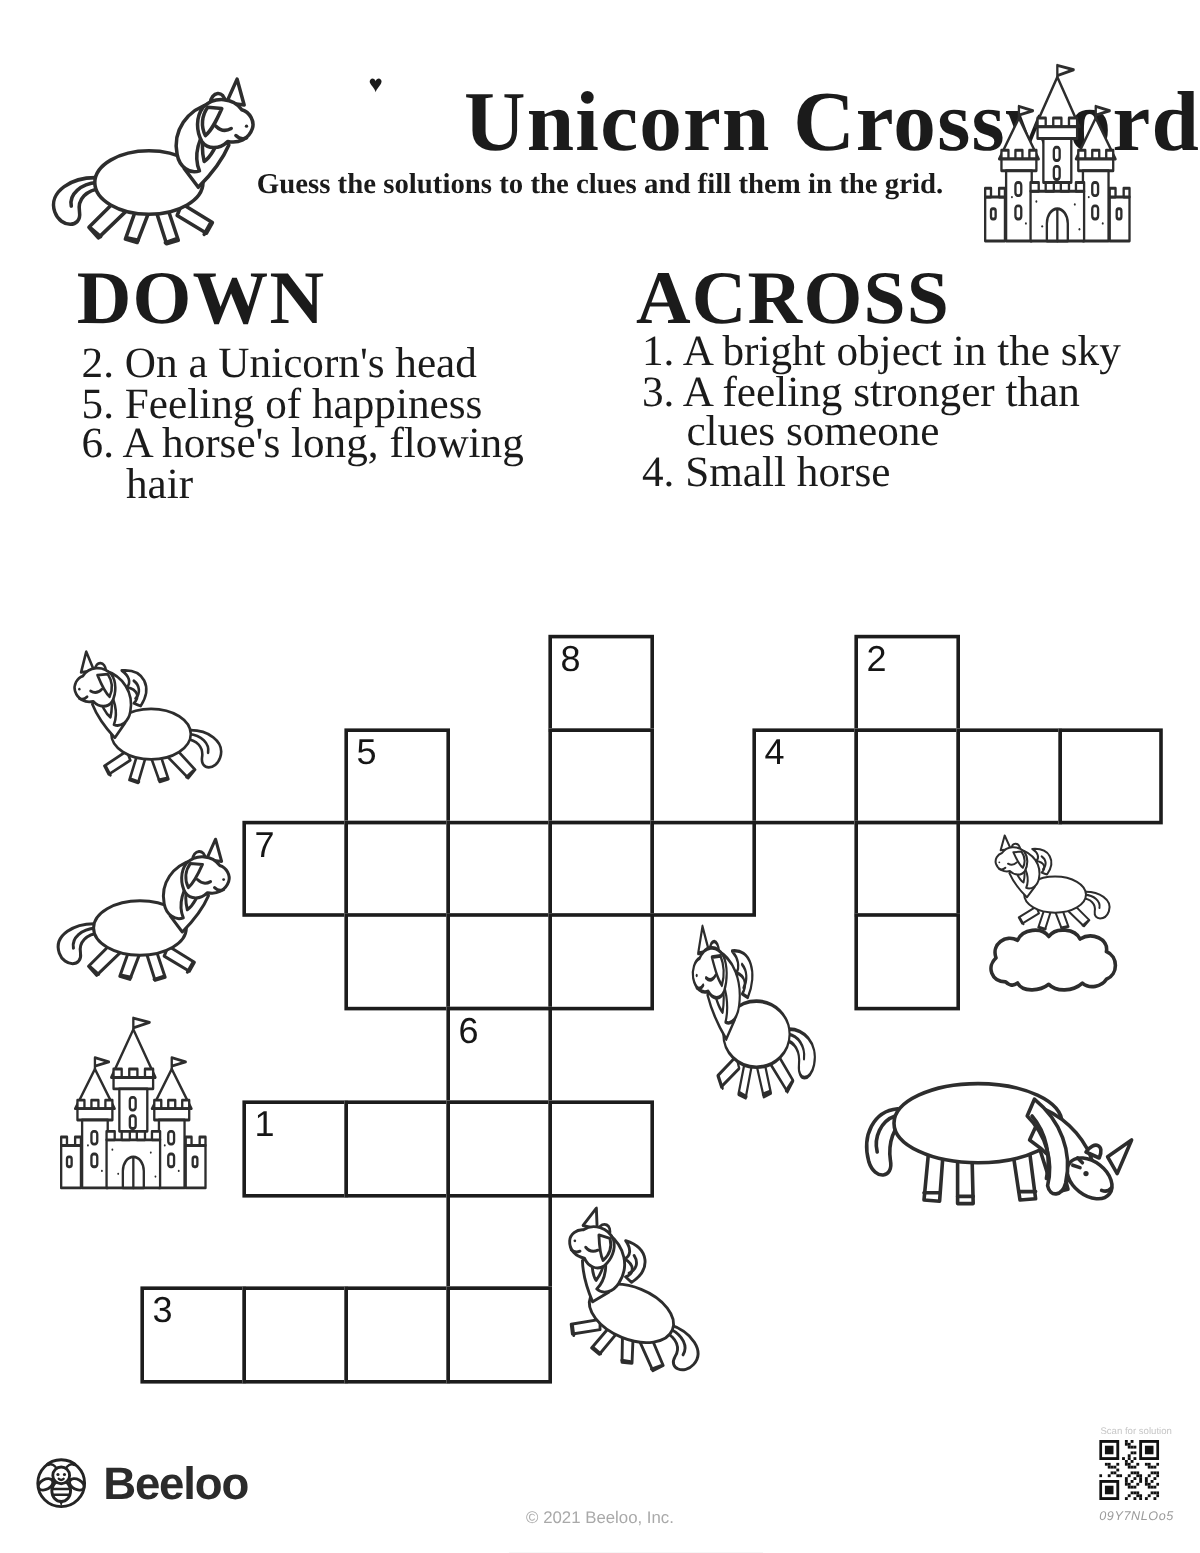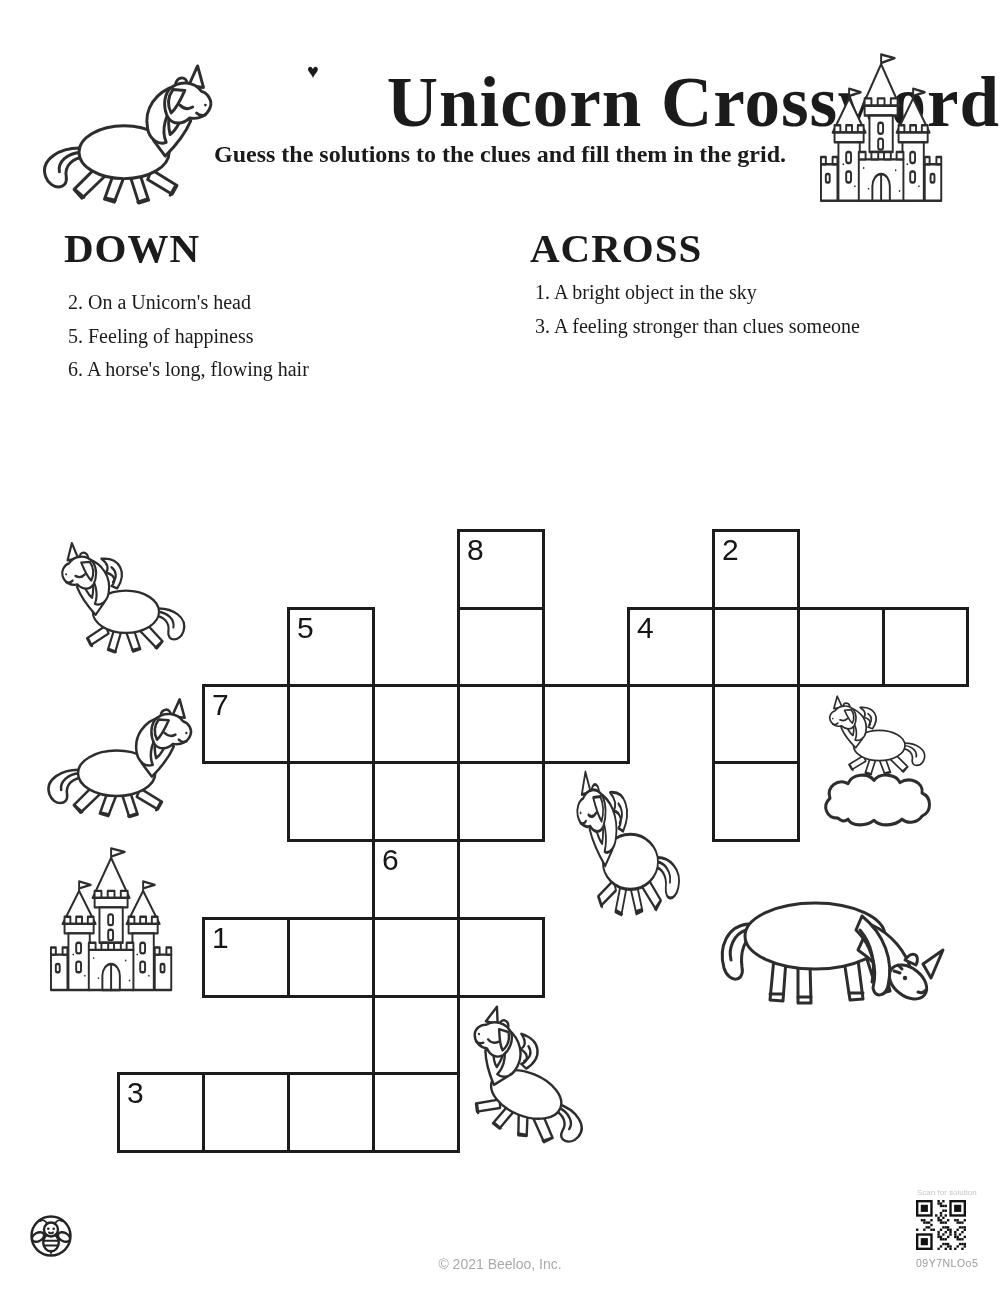--- a/index.html
+++ b/index.html
@@ -7,24 +7,24 @@
         font-family:"Liberation Serif",serif;color:#1b1b1b;overflow:hidden;}
   .abs{position:absolute;}
 
   
   #title{left:0;top:62px;width:1000px;text-align:right;font-size:71px;font-weight:bold;
          letter-spacing:1px;}
   #title-heart{left:307px;top:60px;font-size:20px;}
   #subtitle{left:0;top:141px;width:1000px;text-align:center;font-size:24px;font-weight:bold;font-family:Liberation Serif, serif;}
 
   
-  .clue-head{font-size:41px;font-weight:bold;line-height:64px;letter-spacing:1px;}
+  .clue-head{font-size:63px;font-weight:bold;line-height:64px;letter-spacing:1px;}
   #down-head{left:64px;top:216px;}
   #across-head{left:530px;top:216px;}
-  .clue-list{list-style:none;margin:0;padding:0;font-size:20px;line-height:33.5px;}
+  .clue-list{list-style:none;margin:0;padding:0;font-size:36px;line-height:33.5px;}
   #down-list{left:68px;top:286px;width:400px;}
   #across-list{left:535px;top:276px;width:405px;}
   .clue-list li{padding-left:37px;text-indent:-37px;}
 
   
   .cell{position:absolute;box-sizing:border-box;border:3px solid #1c1c1c;background:#fff;}
   .cellnum{position:absolute;top:1px;left:7px;font-family:"Liberation Sans",sans-serif;
            font-size:30px;color:#161616;}
 
   
@@ -34,21 +34,21 @@
   .cw{fill:#fff;stroke:#2d2d2d;stroke-width:2;stroke-linejoin:round;}
   .cs{fill:none;stroke:#2d2d2d;stroke-width:2;stroke-linecap:round;}
 
   
   #brand{left:86px;top:1216px;font-family:"Liberation Sans",sans-serif;font-weight:bold;
          font-size:38px;color:#2b2b2b;letter-spacing:-1px;}
   #copyright{left:0;top:1256px;width:1000px;text-align:center;
              font-family:"Liberation Sans",sans-serif;font-size:14px;color:#a9a9a9;}
   #qr-block{left:916px;top:1188px;width:62px;font-family:"Liberation Sans",sans-serif;}
   #qr-caption{font-size:8px;color:#c6c6c6;margin:0 0 3px 1px;}
-  #qr-label{font-size:10.5px;color:#9a9a9a;margin:3px 0 0 0px;letter-spacing:0.5px;}
+  #qr-label{font-size:10.5px;color:#9a9a9a;margin:3px 0 0 0px;letter-spacing:0.5px;font-style:italic;}
   .bw{fill:#fff;stroke:#242424;stroke-width:2.4;}
   .bs{fill:none;stroke:#242424;stroke-width:2;stroke-linecap:round;}
 </style>
 </head>
 <body>
 
 <div id="page">
 
   <div class="abs" id="title">Unicorn Crossword</div>
   <div class="abs" id="title-heart">♥</div>
@@ -57,20 +57,21 @@
   <div class="abs clue-head" id="down-head">DOWN</div>
   <ul class="abs clue-list" id="down-list">
       <li><span>2. </span><span>On a Unicorn's head</span></li>
       <li><span>5. </span><span>Feeling of happiness</span></li>
       <li><span>6. </span><span>A horse's long, flowing hair</span></li>
     </ul>
   <div class="abs clue-head" id="across-head">ACROSS</div>
   <ul class="abs clue-list" id="across-list">
       <li><span>1. </span><span>A bright object in the sky</span></li>
       <li><span>3. </span><span>A feeling stronger than clues someone</span></li>
+      <li><span>4. </span><span>Small horse</span></li>
     </ul>
 
   <div class="abs" id="grid">
       <div class="cell" style="left: 457px; top: 529px; width: 88px; height: 81px; border-color: rgb(28, 28, 28);">
         <span class="cellnum">8</span>
       </div>
       <div class="cell" style="left: 712px; top: 529px; width: 88px; height: 81px; border-color: rgb(28, 28, 28);">
         <span class="cellnum">2</span>
       </div>
       <div class="cell" style="left: 287px; top: 607px; width: 88px; height: 80px; border-color: rgb(28, 28, 28);">
@@ -240,20 +241,21 @@
     <ellipse class="bw" cx="9" cy="23" rx="6.5" ry="4.2" transform="rotate(-28 9 23)"></ellipse>
     <ellipse class="bw" cx="35" cy="23" rx="6.5" ry="4.2" transform="rotate(28 35 23)"></ellipse>
     <path d="M20.6,37.4 L22,41.6 L23.4,37.4 Z" fill="#242424"></path>
     <ellipse class="bw" cx="22" cy="28.5" rx="7.8" ry="8.8"></ellipse>
     <path class="bs" d="M14.6,26.8 H29.4 M15.4,31.6 H28.6" stroke-width="3.4"></path>
     <circle class="bw" cx="22" cy="15.5" r="7"></circle>
     <circle cx="19.3" cy="14.8" r="1.3" fill="#242424"></circle>
       <circle cx="24.7" cy="14.8" r="1.3" fill="#242424"></circle>
     <path class="bs" d="M20,18.4 q2,1.8 4,0" stroke-width="1.6"></path>
   </svg>
+  <div class="abs" id="brand">Beeloo</div>
   <div class="abs" id="copyright">© 2021 Beeloo, Inc.</div>
   <div class="abs" id="qr-block">
     <p id="qr-caption">Scan for solution</p>
     <svg id="qr-svg" width="50" height="50" viewBox="0 0 21 21">
         <rect x="9" y="0" width="1" height="1" fill="#111"></rect>
         <rect x="11" y="0" width="1" height="1" fill="#111"></rect>
         <rect x="9" y="1" width="1" height="1" fill="#111"></rect>
         <rect x="10" y="1" width="1" height="1" fill="#111"></rect>
         <rect x="10" y="2" width="1" height="1" fill="#111"></rect>
         <rect x="11" y="2" width="1" height="1" fill="#111"></rect>

